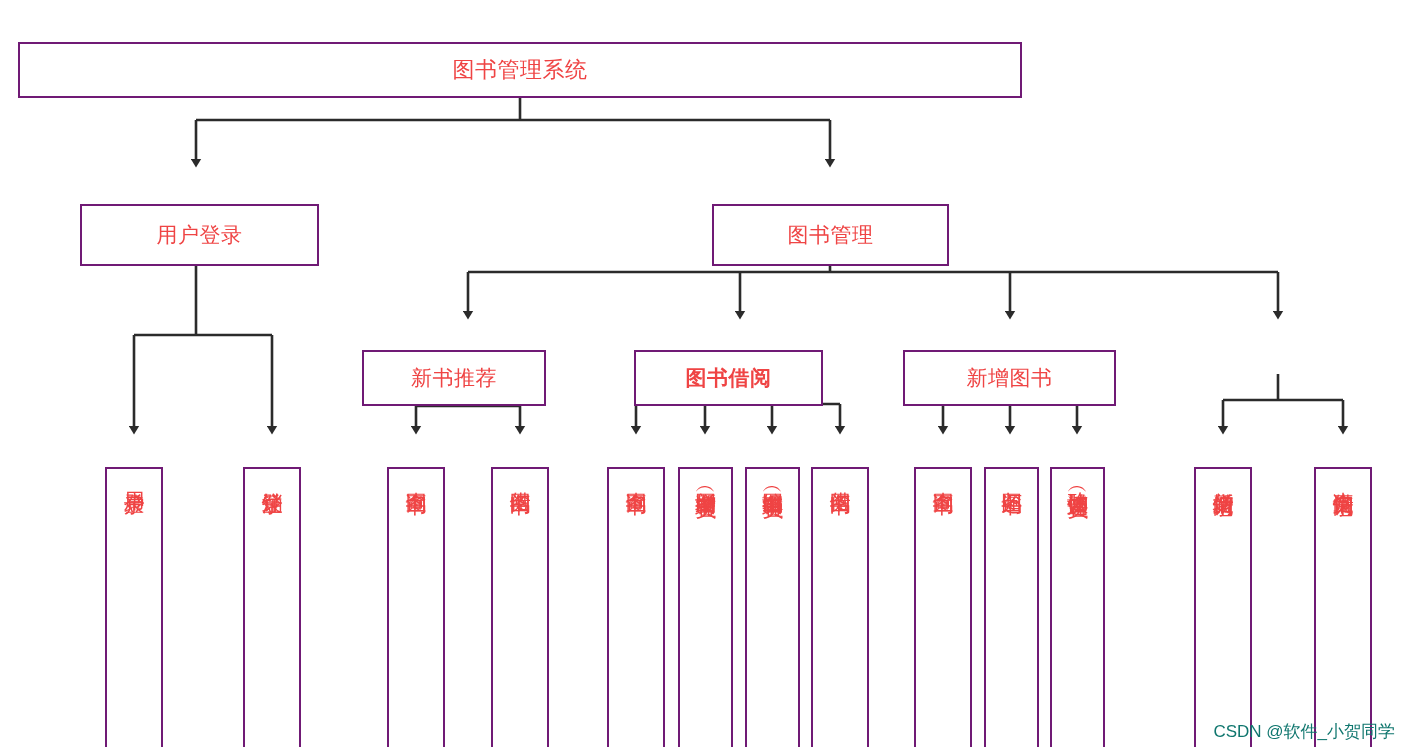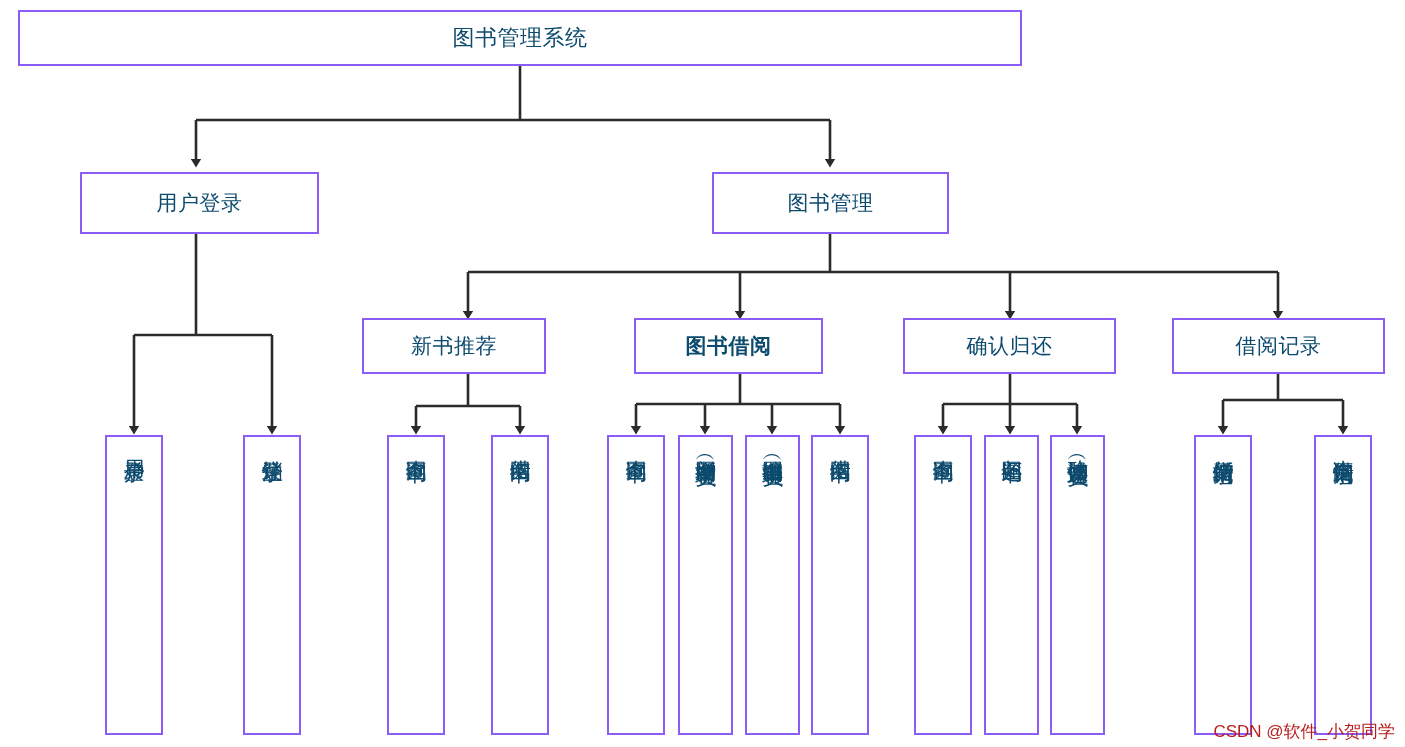--- a/index.html
+++ b/index.html
@@ -21,27 +21,28 @@
   #diagram-svg {
     position: absolute;
     left: 0;
     top: 0;
     width: 1405px;
     height: 747px;
   }
   .node {
     position: absolute;
     box-sizing: border-box;
-    border: 2px solid #8b5cf6;
+    border: 2px solid #701a75;
     background: #ffffff;
     display: flex;
     align-items: center;
     justify-content: center;
-    color: #0c4a6e;
+    color: #ef4444;
     z-index: 3;
+    margin-top: 32px;
   }
   .node .node-label {
     display: block;
     text-align: center;
     line-height: 1.18;
     letter-spacing: 0.5px;
     white-space: nowrap;
   }
   .node.horizontal .node-label {
     writing-mode: horizontal-tb;
@@ -60,21 +61,21 @@
     text-orientation: upright;
     font-size: 21px;
     line-height: 1.08;
     letter-spacing: 1px;
   }
   .watermark {
     position: absolute;
     right: 10px;
     bottom: 4px;
     font-size: 17px;
-    color: #b91c1c;
+    color: #0f766e;
     z-index: 6;
     white-space: nowrap;
     user-select: none;
   }
 </style>
 </head>
 <body>
 
 <div id="diagram-root">
 
@@ -142,26 +143,23 @@
 
   <div class="node horizontal" style="left:362px; top:318px; width:184px; height:56px;">
     <span class="node-label">新书推荐</span>
   </div>
 
   <div class="node horizontal" style="left:634px; top:318px; width:189px; height:56px;font-weight:bold;">
     <span class="node-label">图书借阅</span>
   </div>
 
   <div class="node horizontal" style="left:903px; top:318px; width:213px; height:56px;">
-    <span class="node-label">确认归还</span>
-  </div>
-
-  <div class="node horizontal" style="left:1172px; top:318px; width:213px; height:56px;">
-    <span class="node-label">借阅记录</span>
-  </div>
+    <span class="node-label">新增图书</span>
+  </div>
+
 
   <div class="node vertical" style="left:105px; top:435px; width:58px; height:300px;">
     <span class="node-label">用户登录</span>
   </div>
 
   <div class="node vertical" style="left:243px; top:435px; width:58px; height:300px;">
     <span class="node-label">注销登录</span>
   </div>
 
   <div class="node vertical" style="left:387px; top:435px; width:58px; height:300px;">

